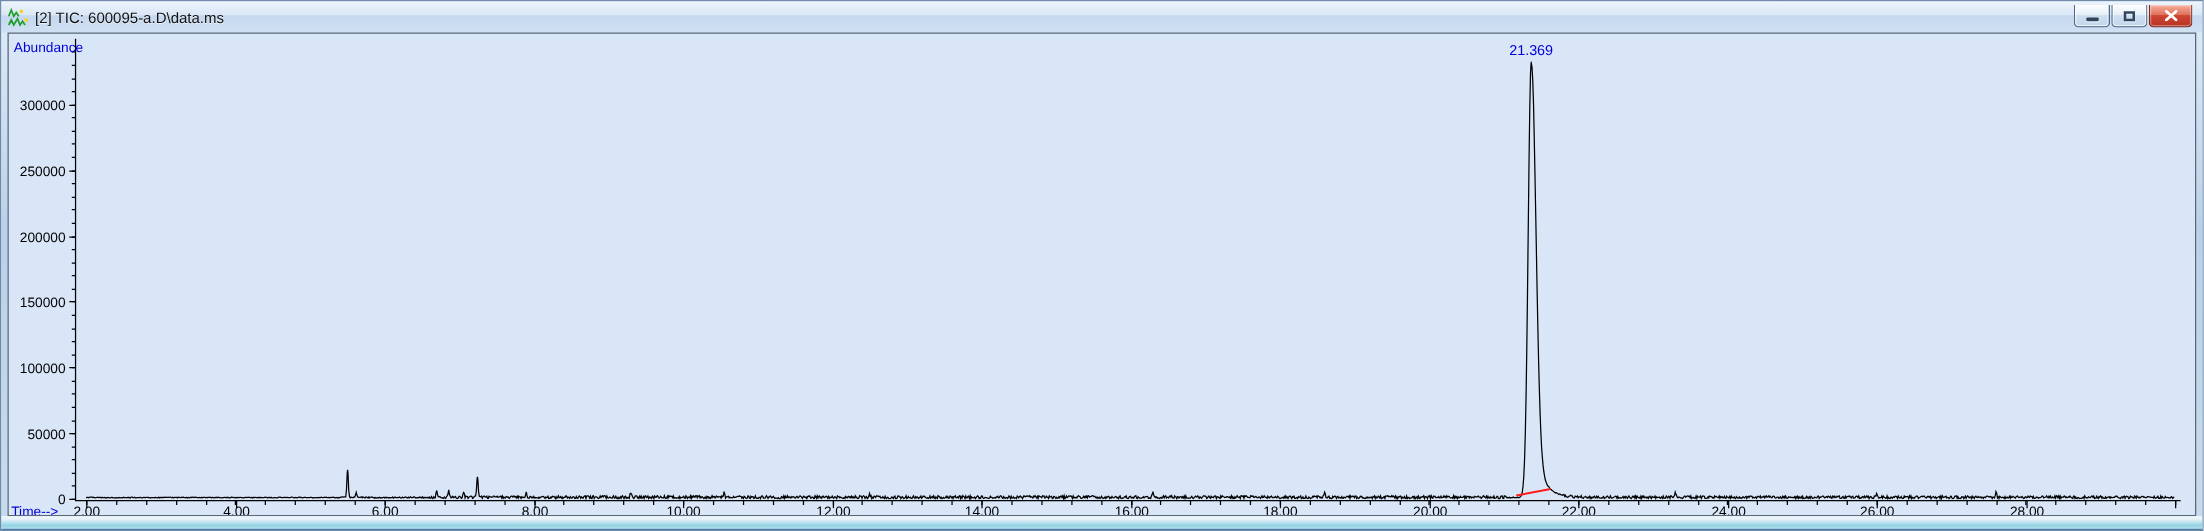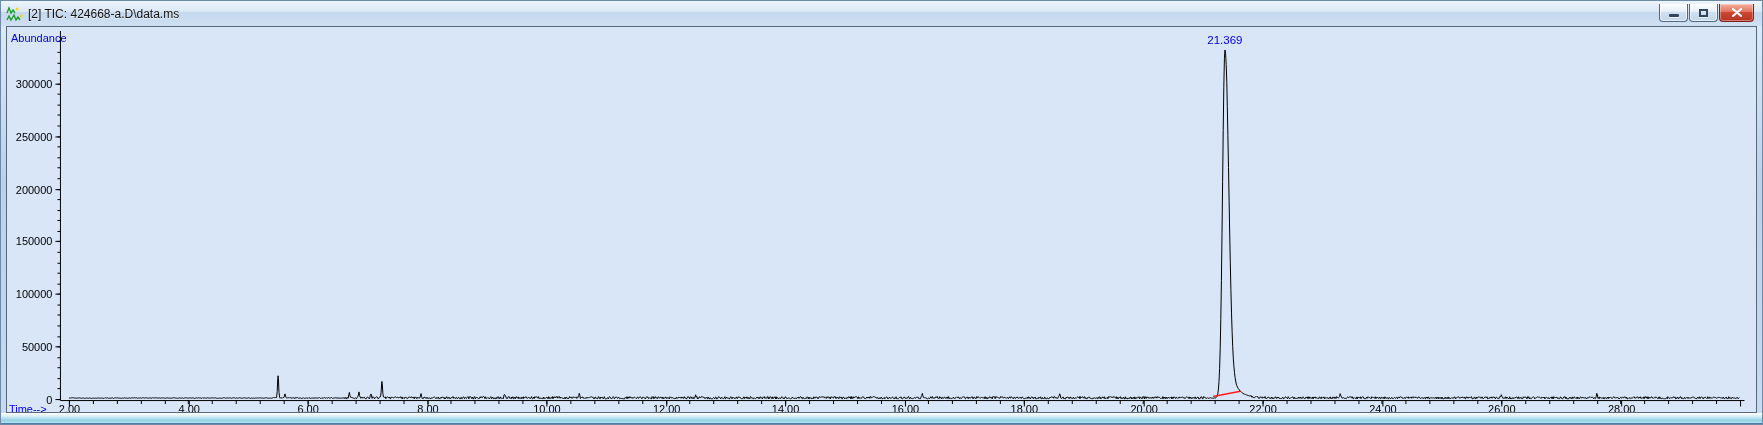--- a/index.html
+++ b/index.html
@@ -70,21 +70,21 @@
   <div class="titlebar">
     <span class="app-icon">
       <svg width="18" height="16" viewBox="0 0 18 16">
         <rect x="0" y="0" width="18" height="16" fill="none"></rect>
         <polyline points="1,7 3,2 5,7 7,4 9,7" fill="none" stroke="#1f9e2c" stroke-width="1.4"></polyline>
         <circle cx="11" cy="3" r="1.5" fill="#f4d524"></circle>
         <polyline points="1,14 3,10 5,14 8,9 10,14 12,11 14,14" fill="none" stroke="#1f9e2c" stroke-width="1.4"></polyline>
         <circle cx="15" cy="10" r="1.5" fill="#f4d524"></circle>
       </svg>
     </span>
-    <span class="title-text">[2] TIC: 424668-a.D\data.ms</span>
+    <span class="title-text">[2] TIC: 600095-a.D\data.ms</span>
     <div class="win-buttons">
       <div class="win-btn min">
         <span class="glyph-min"></span>
       </div>
       <div class="win-btn max">
         <span class="glyph-max"></span>
       </div>
       <div class="win-btn close">
         <svg width="10" height="9" viewBox="0 0 10 9">
           <path d="M1 1 L9 8 M9 1 L1 8" stroke="#ffffff" stroke-width="2.2" stroke-linecap="round"></path>

